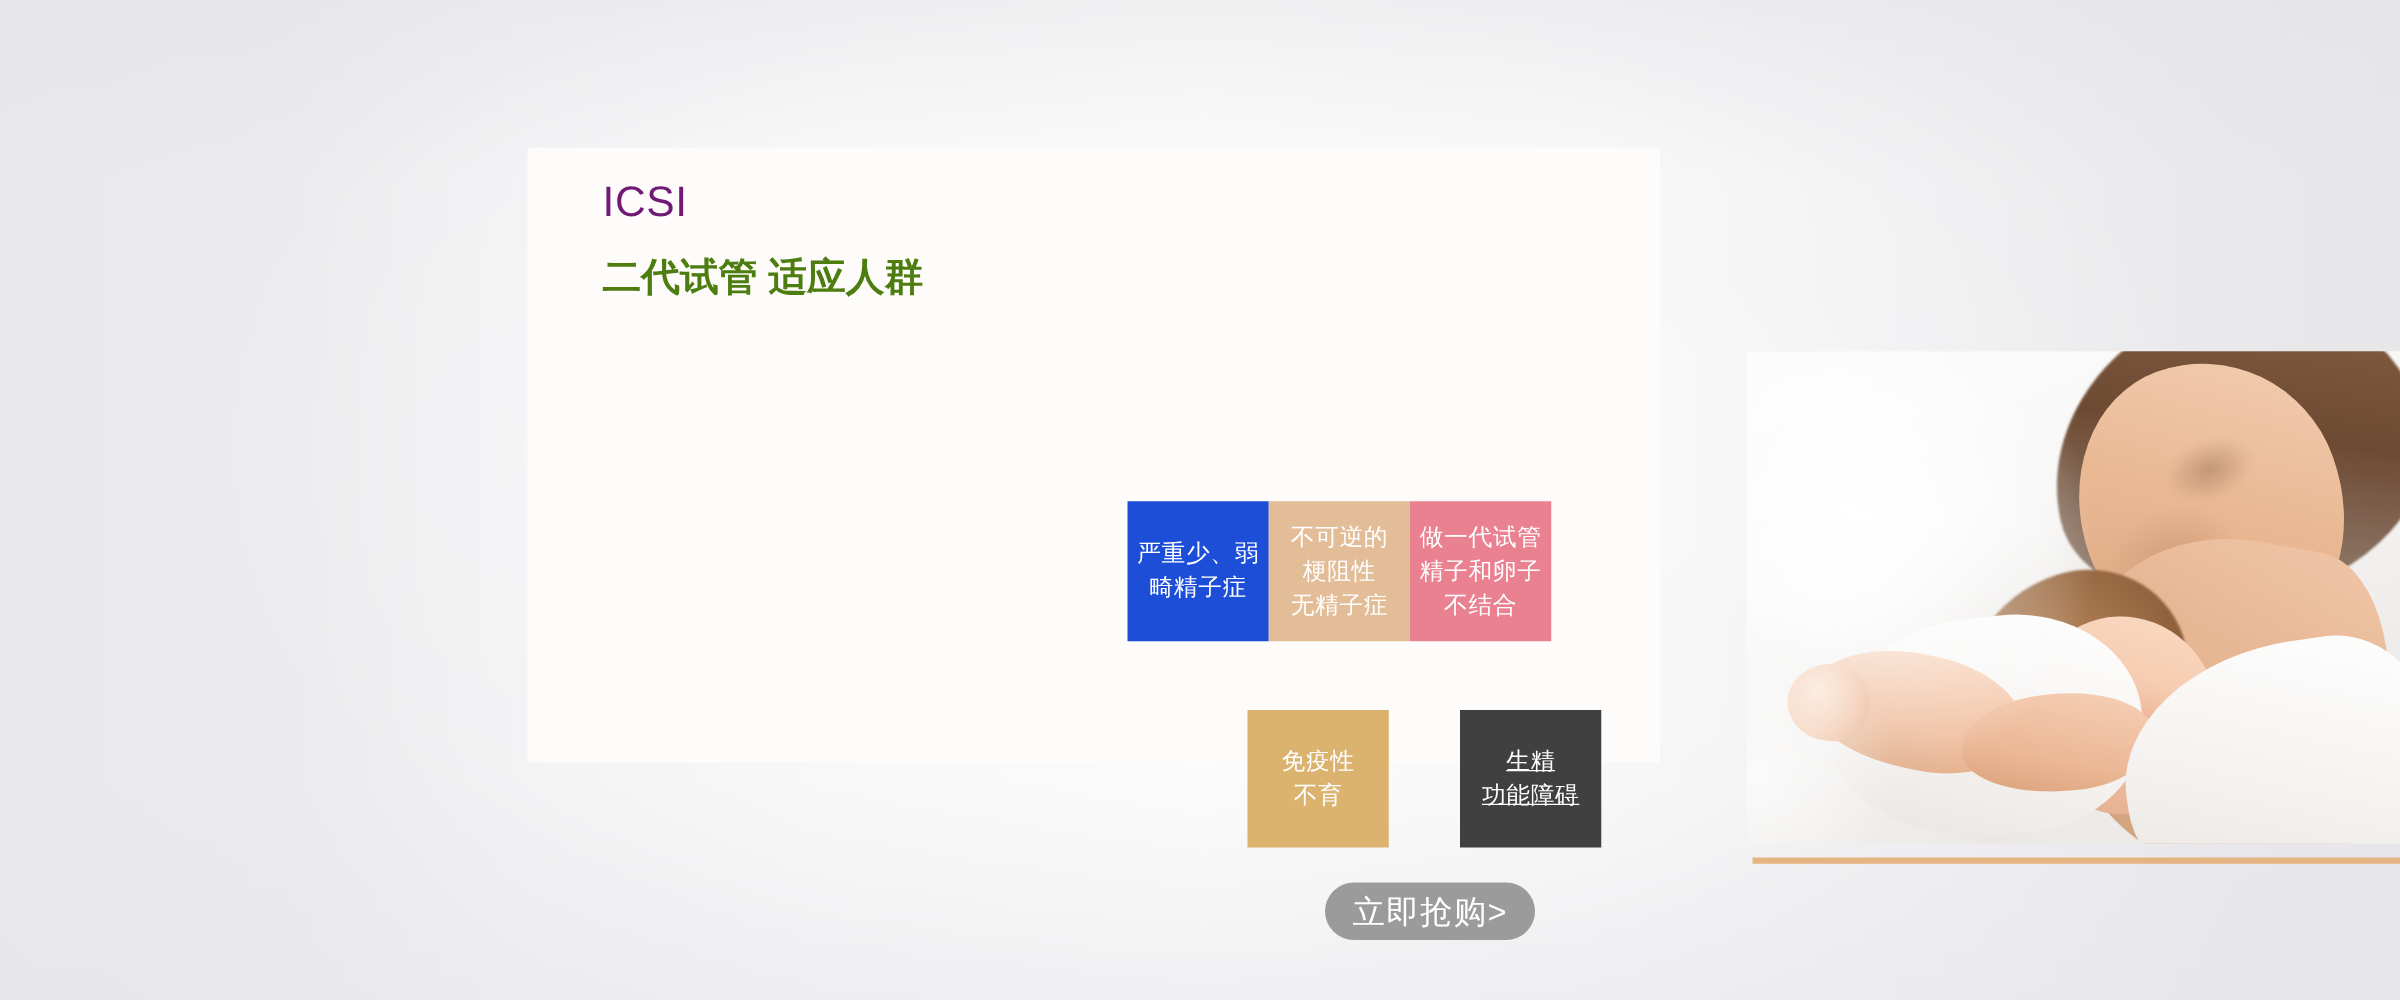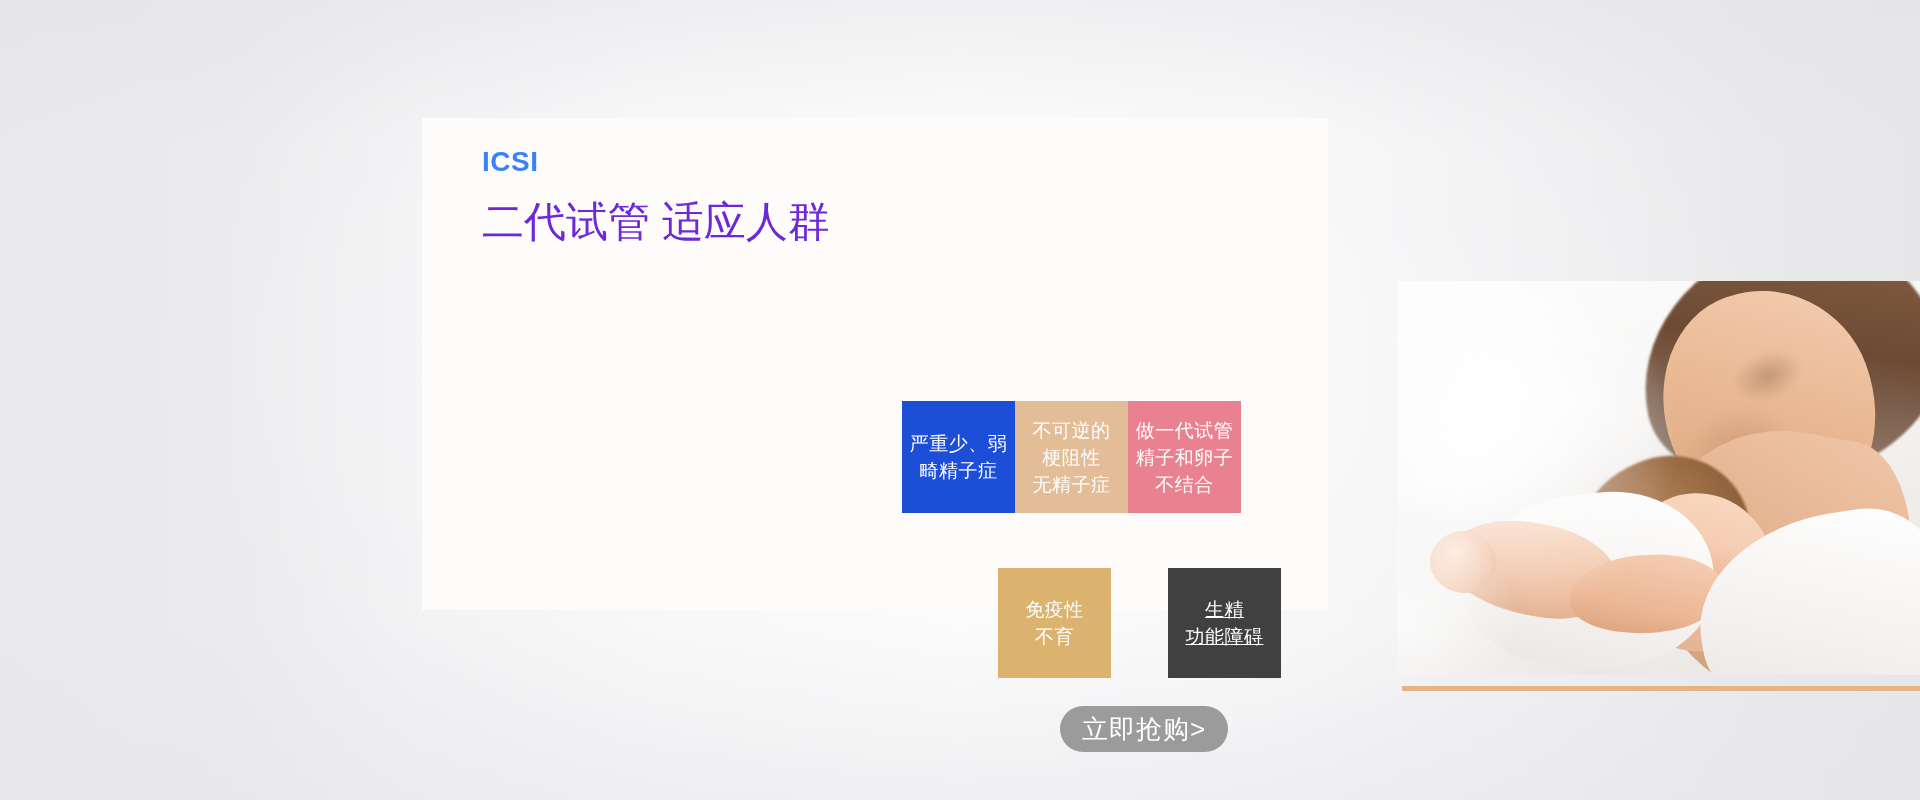--- a/index.html
+++ b/index.html
@@ -53,33 +53,33 @@
 
   
   #text-col {
     position: absolute;
     left: 60px;
     top: 22px;
     width: 500px;
   }
 
   #eyebrow {
-    font-size: 28px;
+    font-size: 34px;
     line-height: 44px;
-    color: #3b82f6;
-    font-weight: 700;
+    color: #701a75;
+    font-weight: 400;
     letter-spacing: 0.5px;
   }
 
   #headline {
     margin-top: 8px;
-    font-size: 42px;
+    font-size: 31px;
     line-height: 60px;
-    color: #6d28d9;
-    font-weight: 400;
+    color: #4d7c0f;
+    font-weight: 700;
     white-space: nowrap;
   }
 
   
   .tag-row {
     position: absolute;
     display: flex;
   }
 
   #tag-row-1 { left: 480px; top: 283px; }

